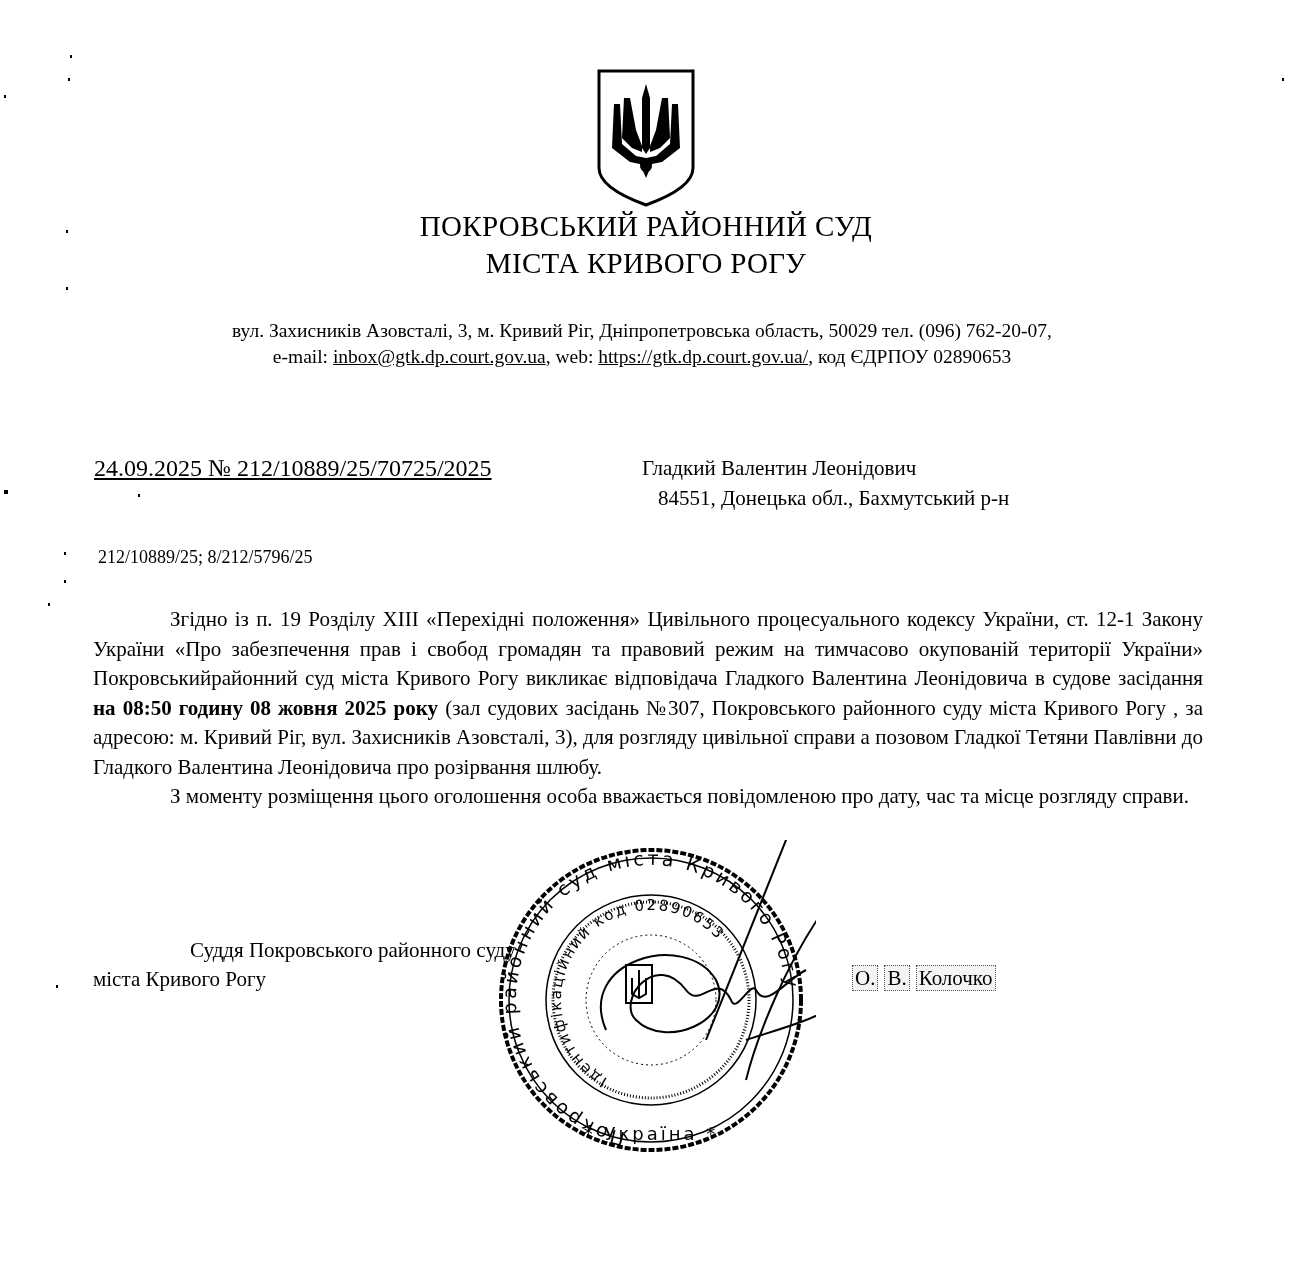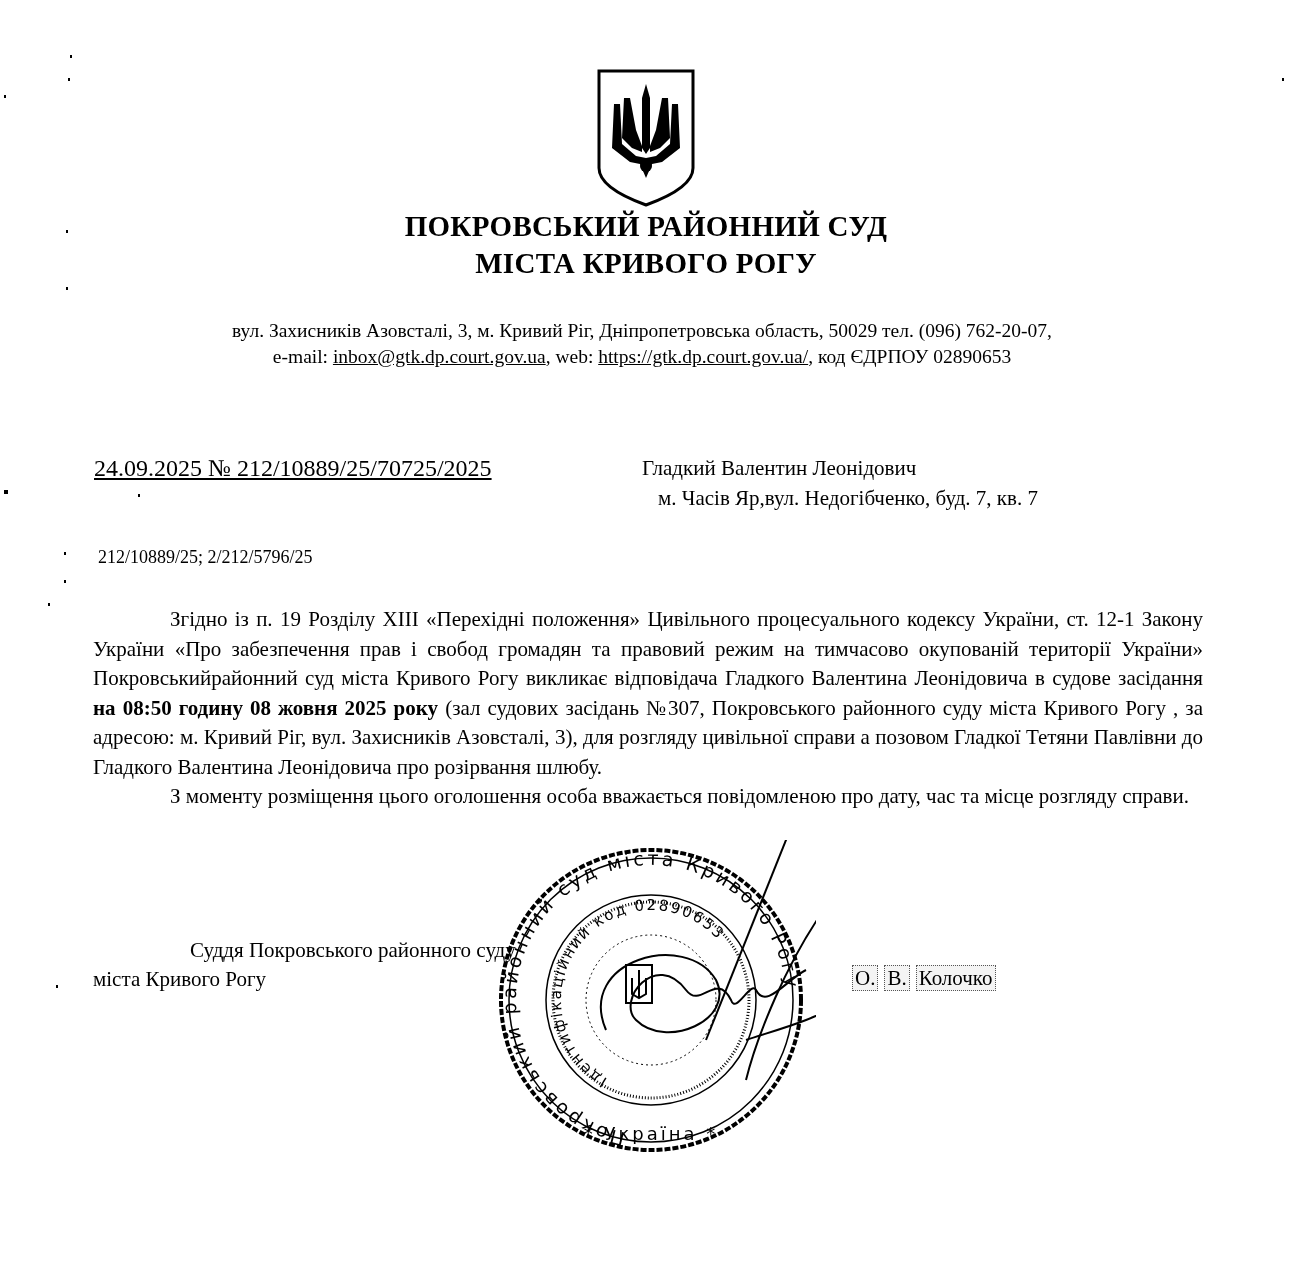--- a/index.html
+++ b/index.html
@@ -1,20 +1,20 @@
 <!DOCTYPE html>
 <html><head>
 <meta charset="utf-8">
 <style>
   html, body { margin:0; padding:0; background:#ffffff; }
   body { width:1292px; height:1287px; position:relative; overflow:hidden;
          font-family:"Liberation Serif", serif; color:#000; }
   .abs { position:absolute; }
   .coat { left:596px; top:68px; width:100px; height:140px; }
-  .title { left:0; width:1292px; text-align:center; font-weight:bold; font-size:29px; letter-spacing:0.3px; }
+  .title { left:0; width:1292px; text-align:center; font-weight:normal; font-size:29px; letter-spacing:0.3px; }
   .t1 { top:210px; }
   .t2 { top:247px; }
   .addr { left:0; width:1292px; text-align:center; font-size:19.5px; }
   .a1 { top:320px; left:-4px; }
   .a2 { top:346px; left:-4px; }
   .u { text-decoration:underline; }
   .ref { left:94px; top:455px; font-size:24px; text-decoration:underline; }
   .ref2 { left:98px; top:547px; font-size:18px; }
   .recip { left:642px; top:453px; font-size:21px; line-height:30px; }
   .recip .l2 { padding-left:16px; }
@@ -59,25 +59,25 @@
 
 <div class="abs title t1">ПОКРОВСЬКИЙ РАЙОННИЙ СУД</div>
 <div class="abs title t2">МІСТА КРИВОГО РОГУ</div>
 
 <div class="abs addr a1">вул. Захисників Азовсталі, 3, м. Кривий Ріг,  Дніпропетровська область, 50029 тел. (096) 762-20-07,</div>
 <div class="abs addr a2">
   <span>e-mail: </span><span class="u">inbox@gtk.dp.court.gov.ua</span><span>,   web: </span><span class="u">https://gtk.dp.court.gov.ua/</span><span>, код ЄДРПОУ 02890653</span>
 </div>
 
 <div class="abs ref">24.09.2025 №  212/10889/25/70725/2025</div>
-<div class="abs ref2">212/10889/25; 2/212/5796/25</div>
+<div class="abs ref2">212/10889/25; 8/212/5796/25</div>
 
 <div class="abs recip">
   <div>Гладкий Валентин Леонідович</div>
-  <div class="l3">м. Часів Яр,вул. Недогібченко, буд. 7, кв. 7</div>
+  <div class="l2">84551,  Донецька обл.,  Бахмутський р-н</div>
 </div>
 
 <div class="abs body">
   <p class="ind"><span>Згідно із п. 19 Розділу XIII «Перехідні положення» Цивільного процесуального кодексу України,  ст. 12-1 Закону України «Про забезпечення прав і свобод громадян та правовий режим на тимчасово окупованій території України» Покровськийрайонний суд міста Кривого Рогу викликає відповідача Гладкого Валентина Леонідовича в судове засідання </span><b>на 08:50 годину 08 жовня 2025 року</b><span> (зал судових засідань №307, Покровського районного суду міста Кривого Рогу , за адресою: м. Кривий Ріг, вул. Захисників Азовсталі, 3), для розгляду цивільної справи а позовом Гладкої Тетяни Павлівни до Гладкого Валентина Леонідовича про розірвання шлюбу.</span></p>
   <p class="ind">З моменту розміщення цього оголошення особа вважається повідомленою про дату, час та місце розгляду справи.</p>
 </div>
 
 <div class="abs sig1">Суддя  Покровського районного суду</div>
 <div class="abs sig2">міста Кривого Рогу</div>
 <div class="abs name">

